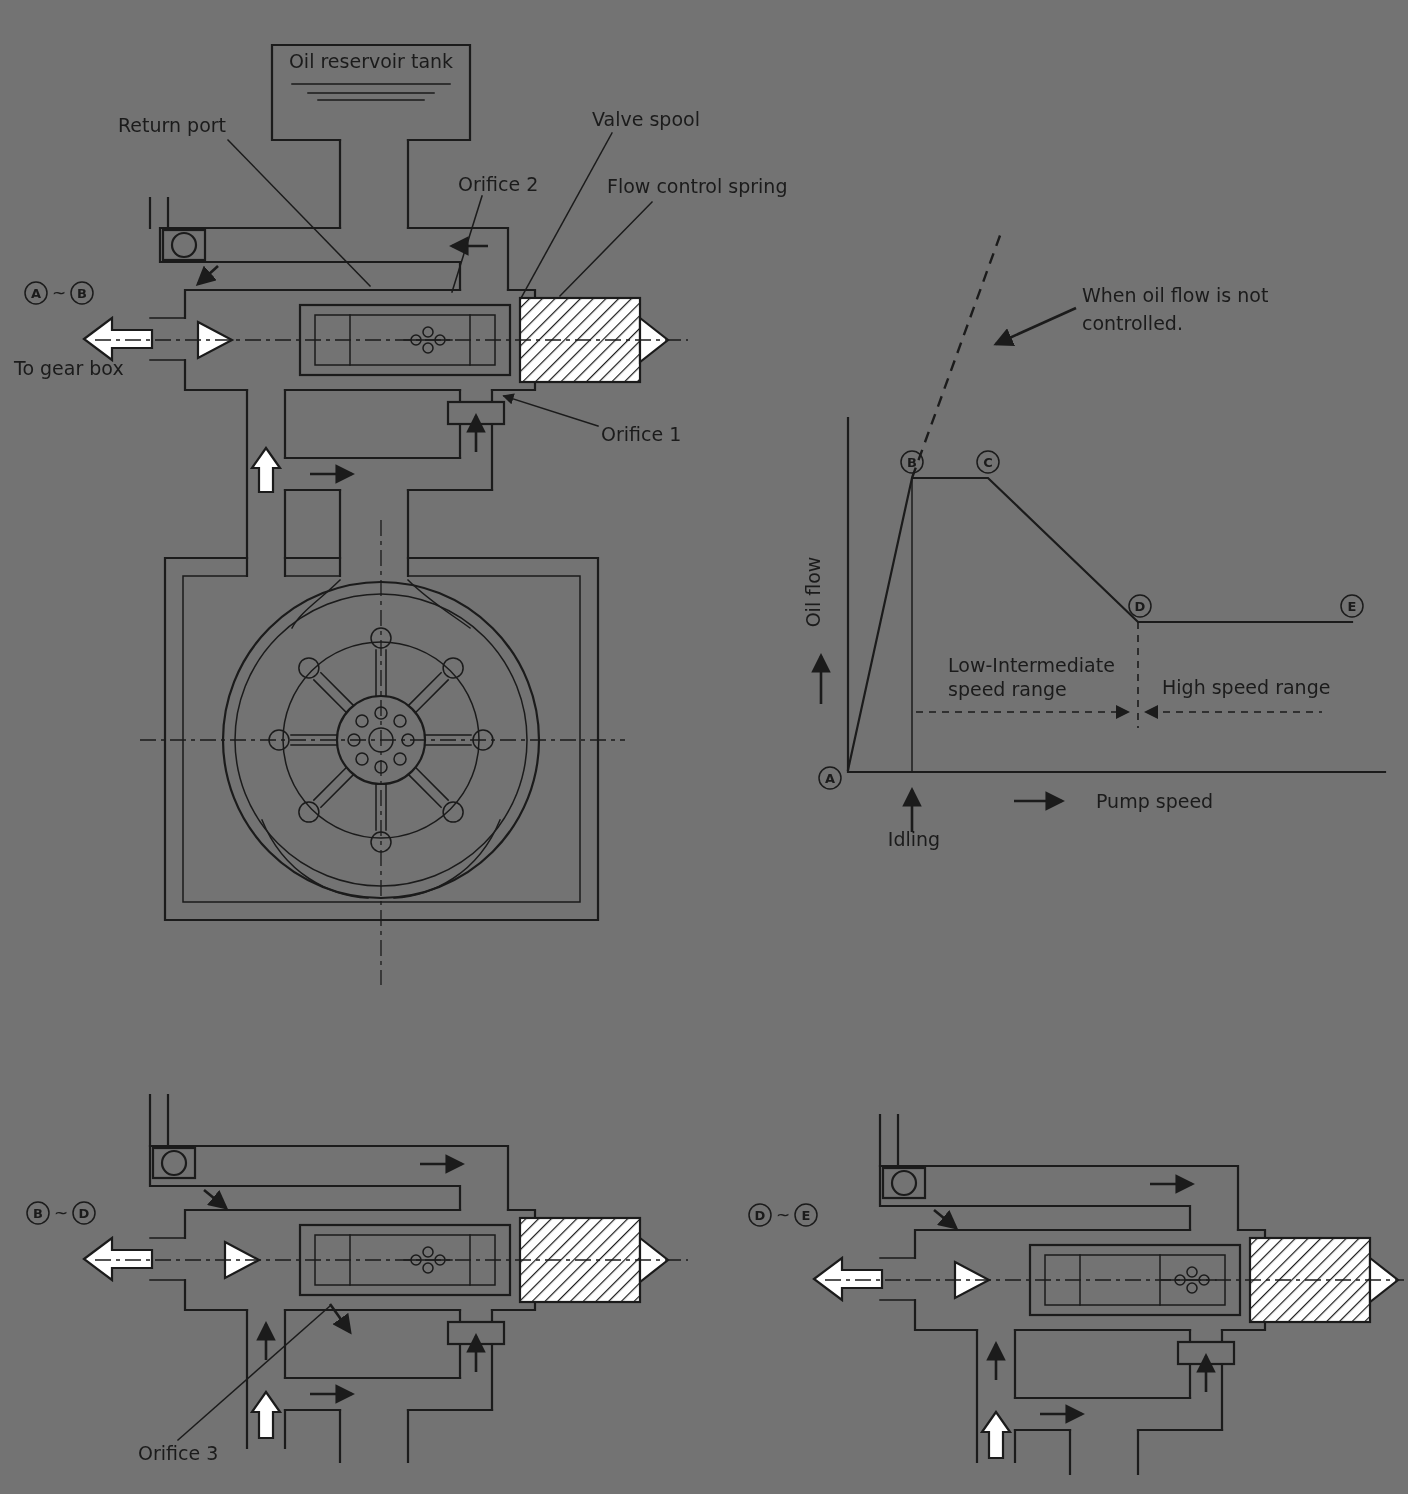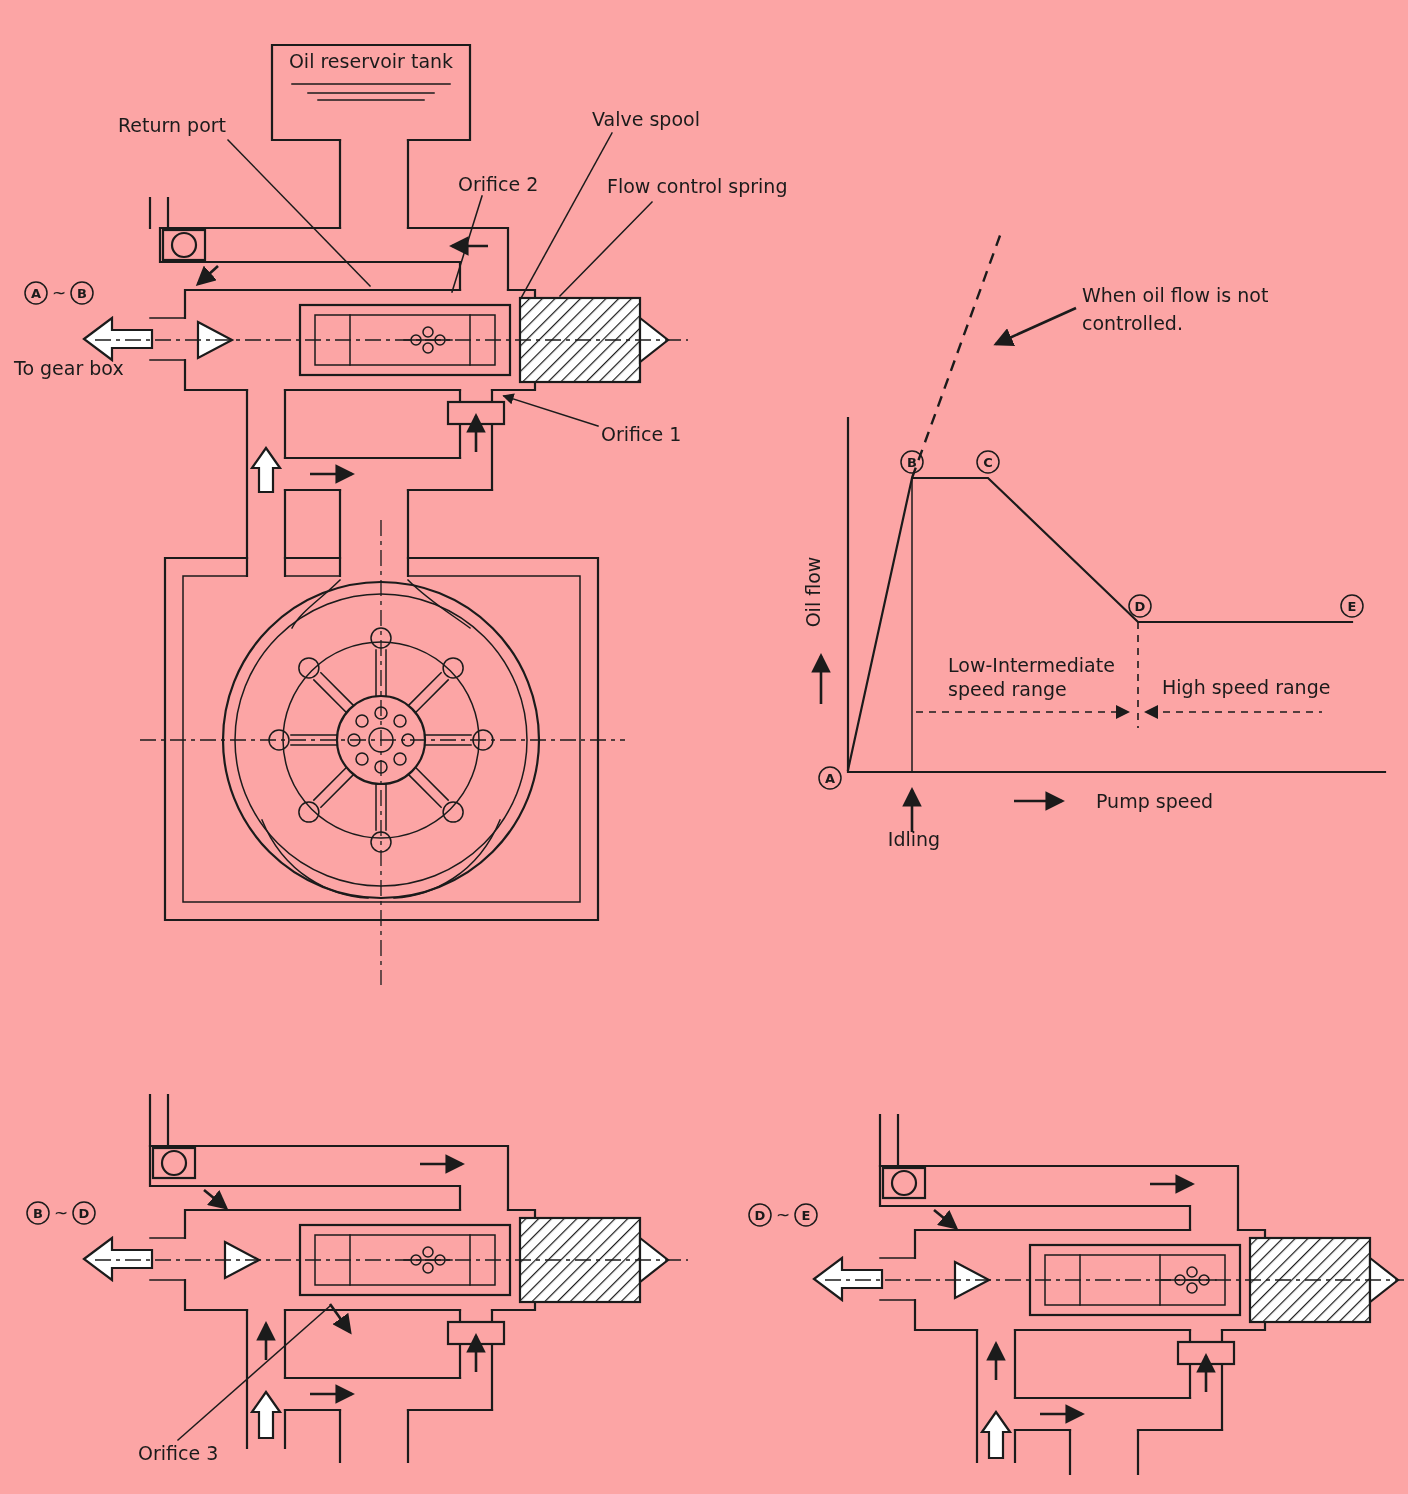--- a/index.html
+++ b/index.html
@@ -1,18 +1,18 @@
 <!DOCTYPE html>
 <html><head>
 <meta charset="utf-8">
 <title>Diagram</title>
 <style>
   *{margin:0;padding:0;box-sizing:border-box}
   html,body{background:#ffffff}
-  .canvas{position:relative;width:1408px;height:1494px;background:#fca5a5;
+  .canvas{position:relative;width:1408px;height:1494px;background:#737373;
           font-family:"DejaVu Sans","Liberation Sans",sans-serif}
   svg{display:block}
   .o  {fill:none;stroke:#1b1b1b;stroke-width:2.2;stroke-linecap:square;stroke-linejoin:miter}
   .o1 {fill:none;stroke:#1b1b1b;stroke-width:1.5;stroke-linecap:square}
   .cl {fill:none;stroke:#1b1b1b;stroke-width:1.3;stroke-dasharray:16 5 4 5}
   .fa {fill:none;stroke:#1b1b1b;stroke-width:2.6}
   .dashA{fill:none;stroke:#1b1b1b;stroke-width:2.4;stroke-dasharray:11 8}
   .dashB{fill:none;stroke:#1b1b1b;stroke-width:1.6;stroke-dasharray:7 6}
   .hollow{fill:#ffffff;stroke:#1b1b1b;stroke-width:2.2;stroke-linejoin:miter}
   text{fill:#1b1b1b}

